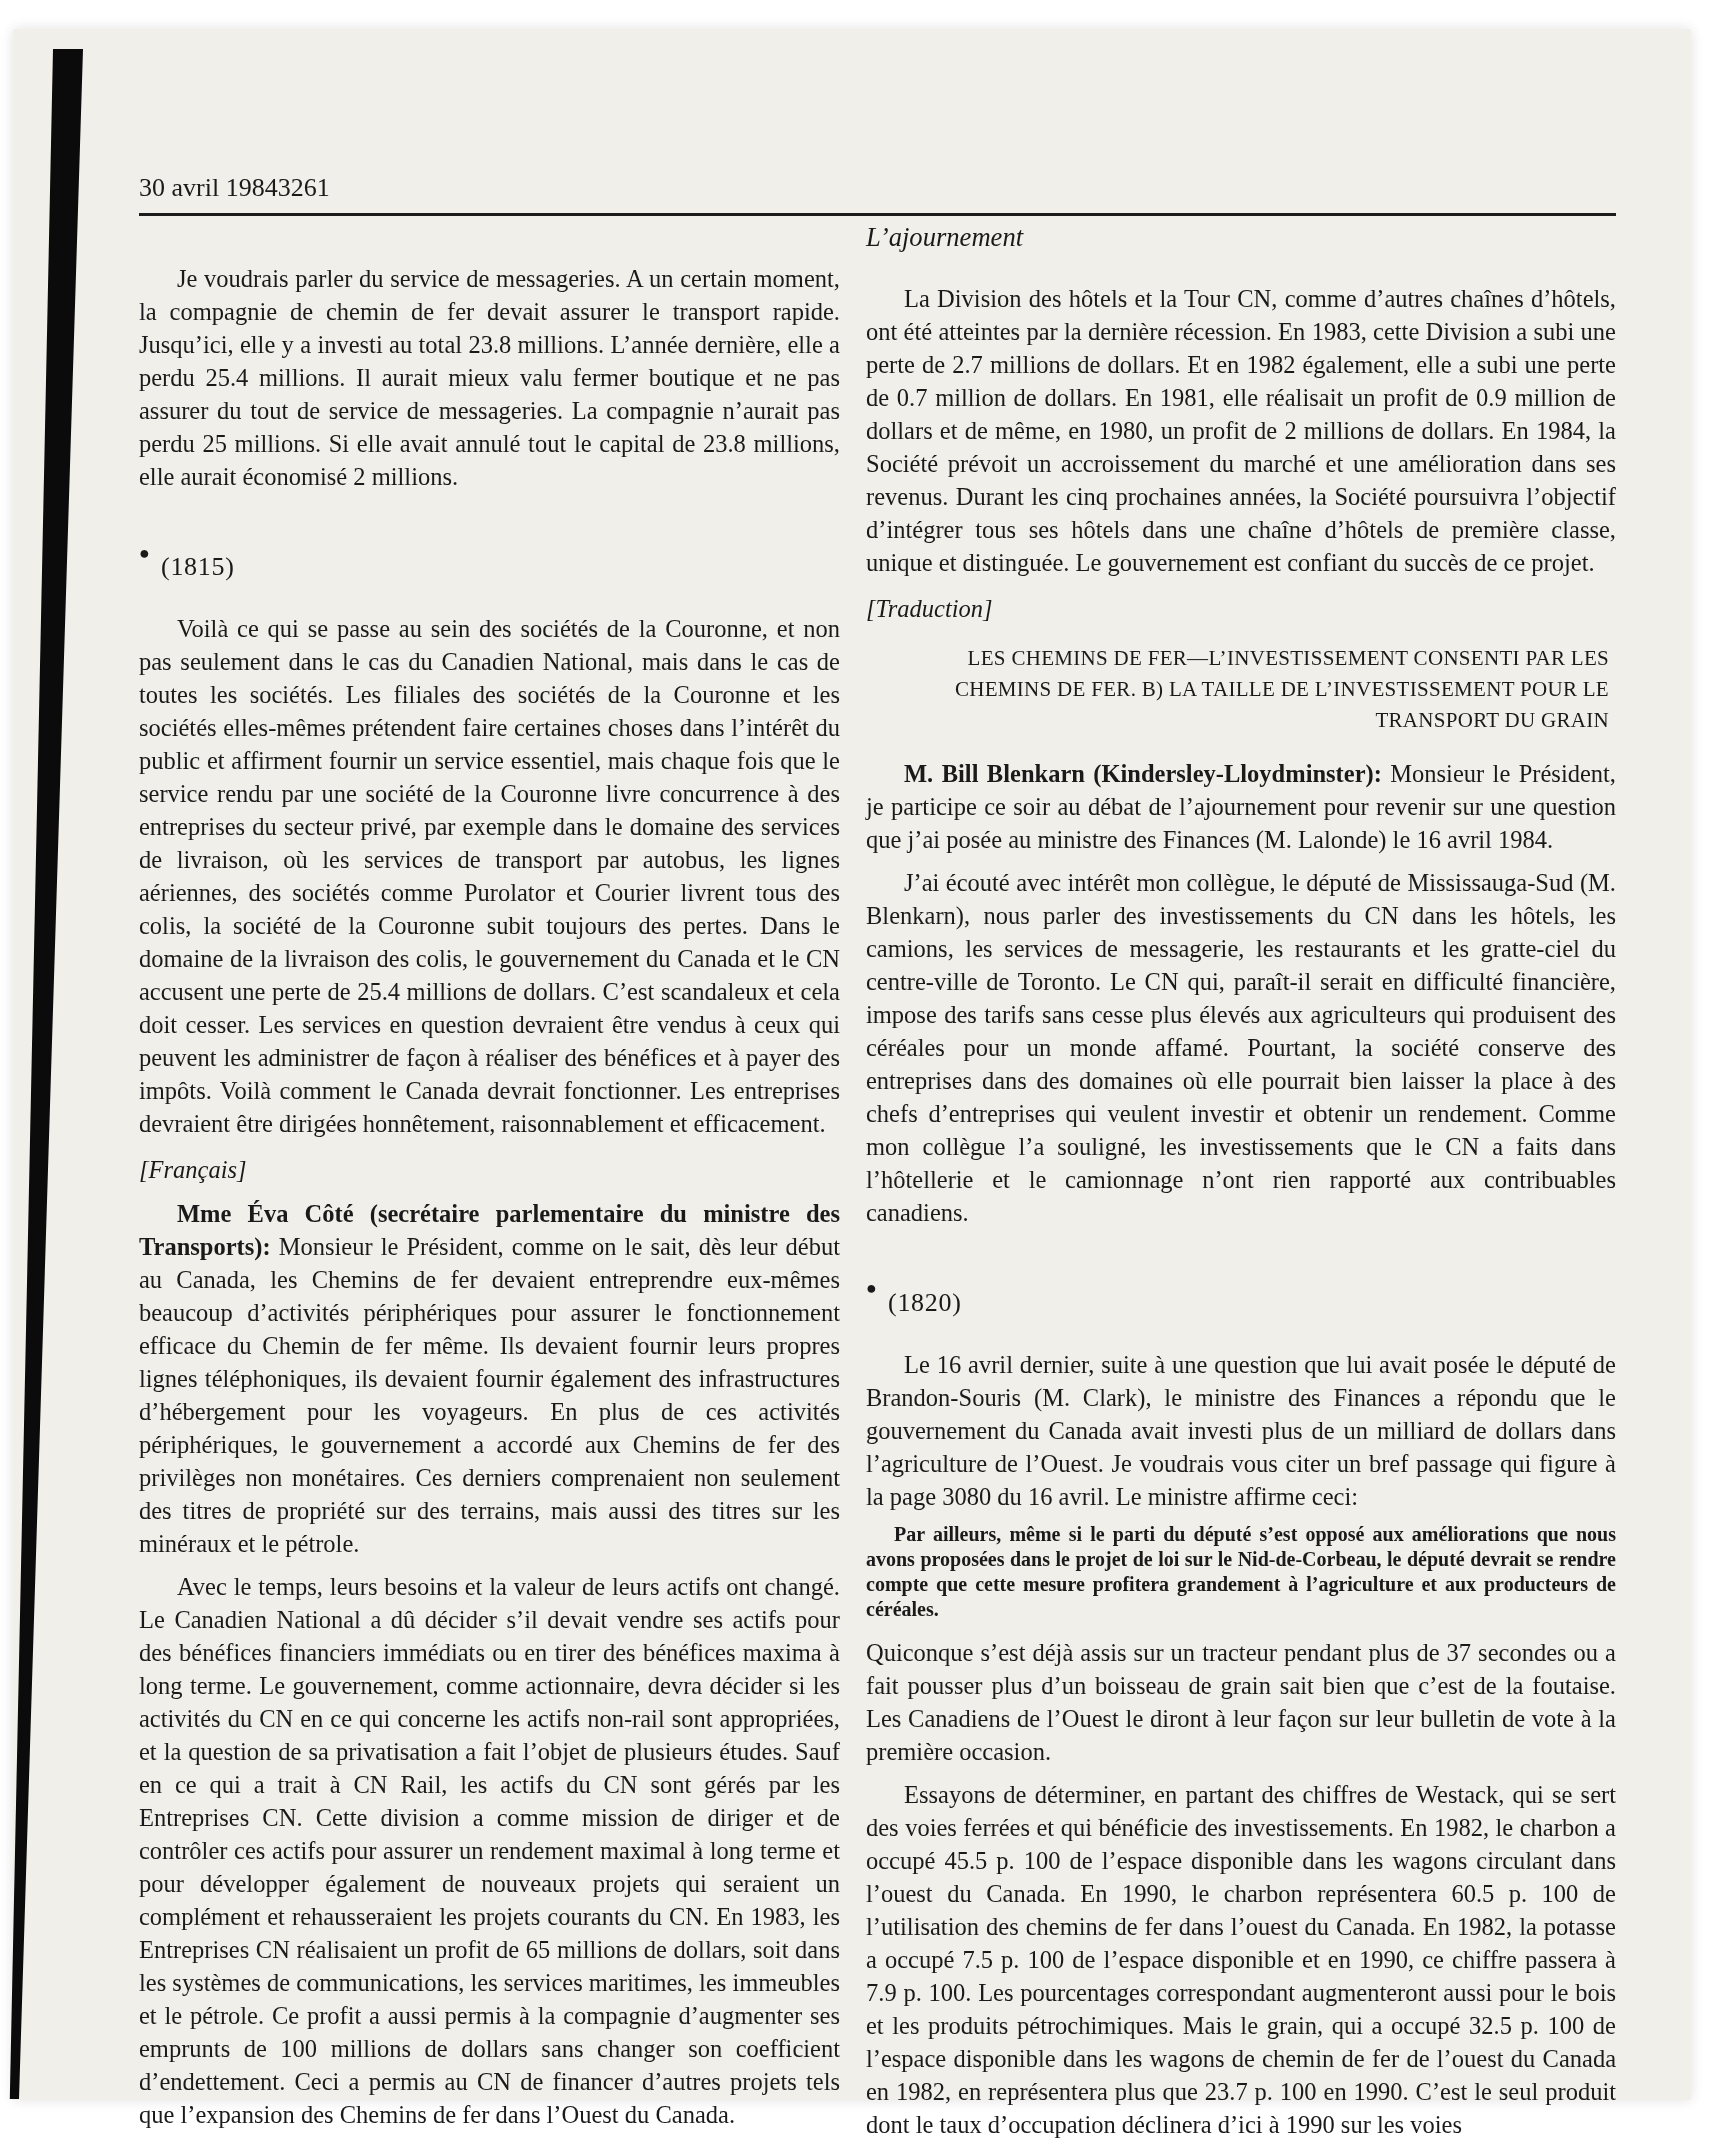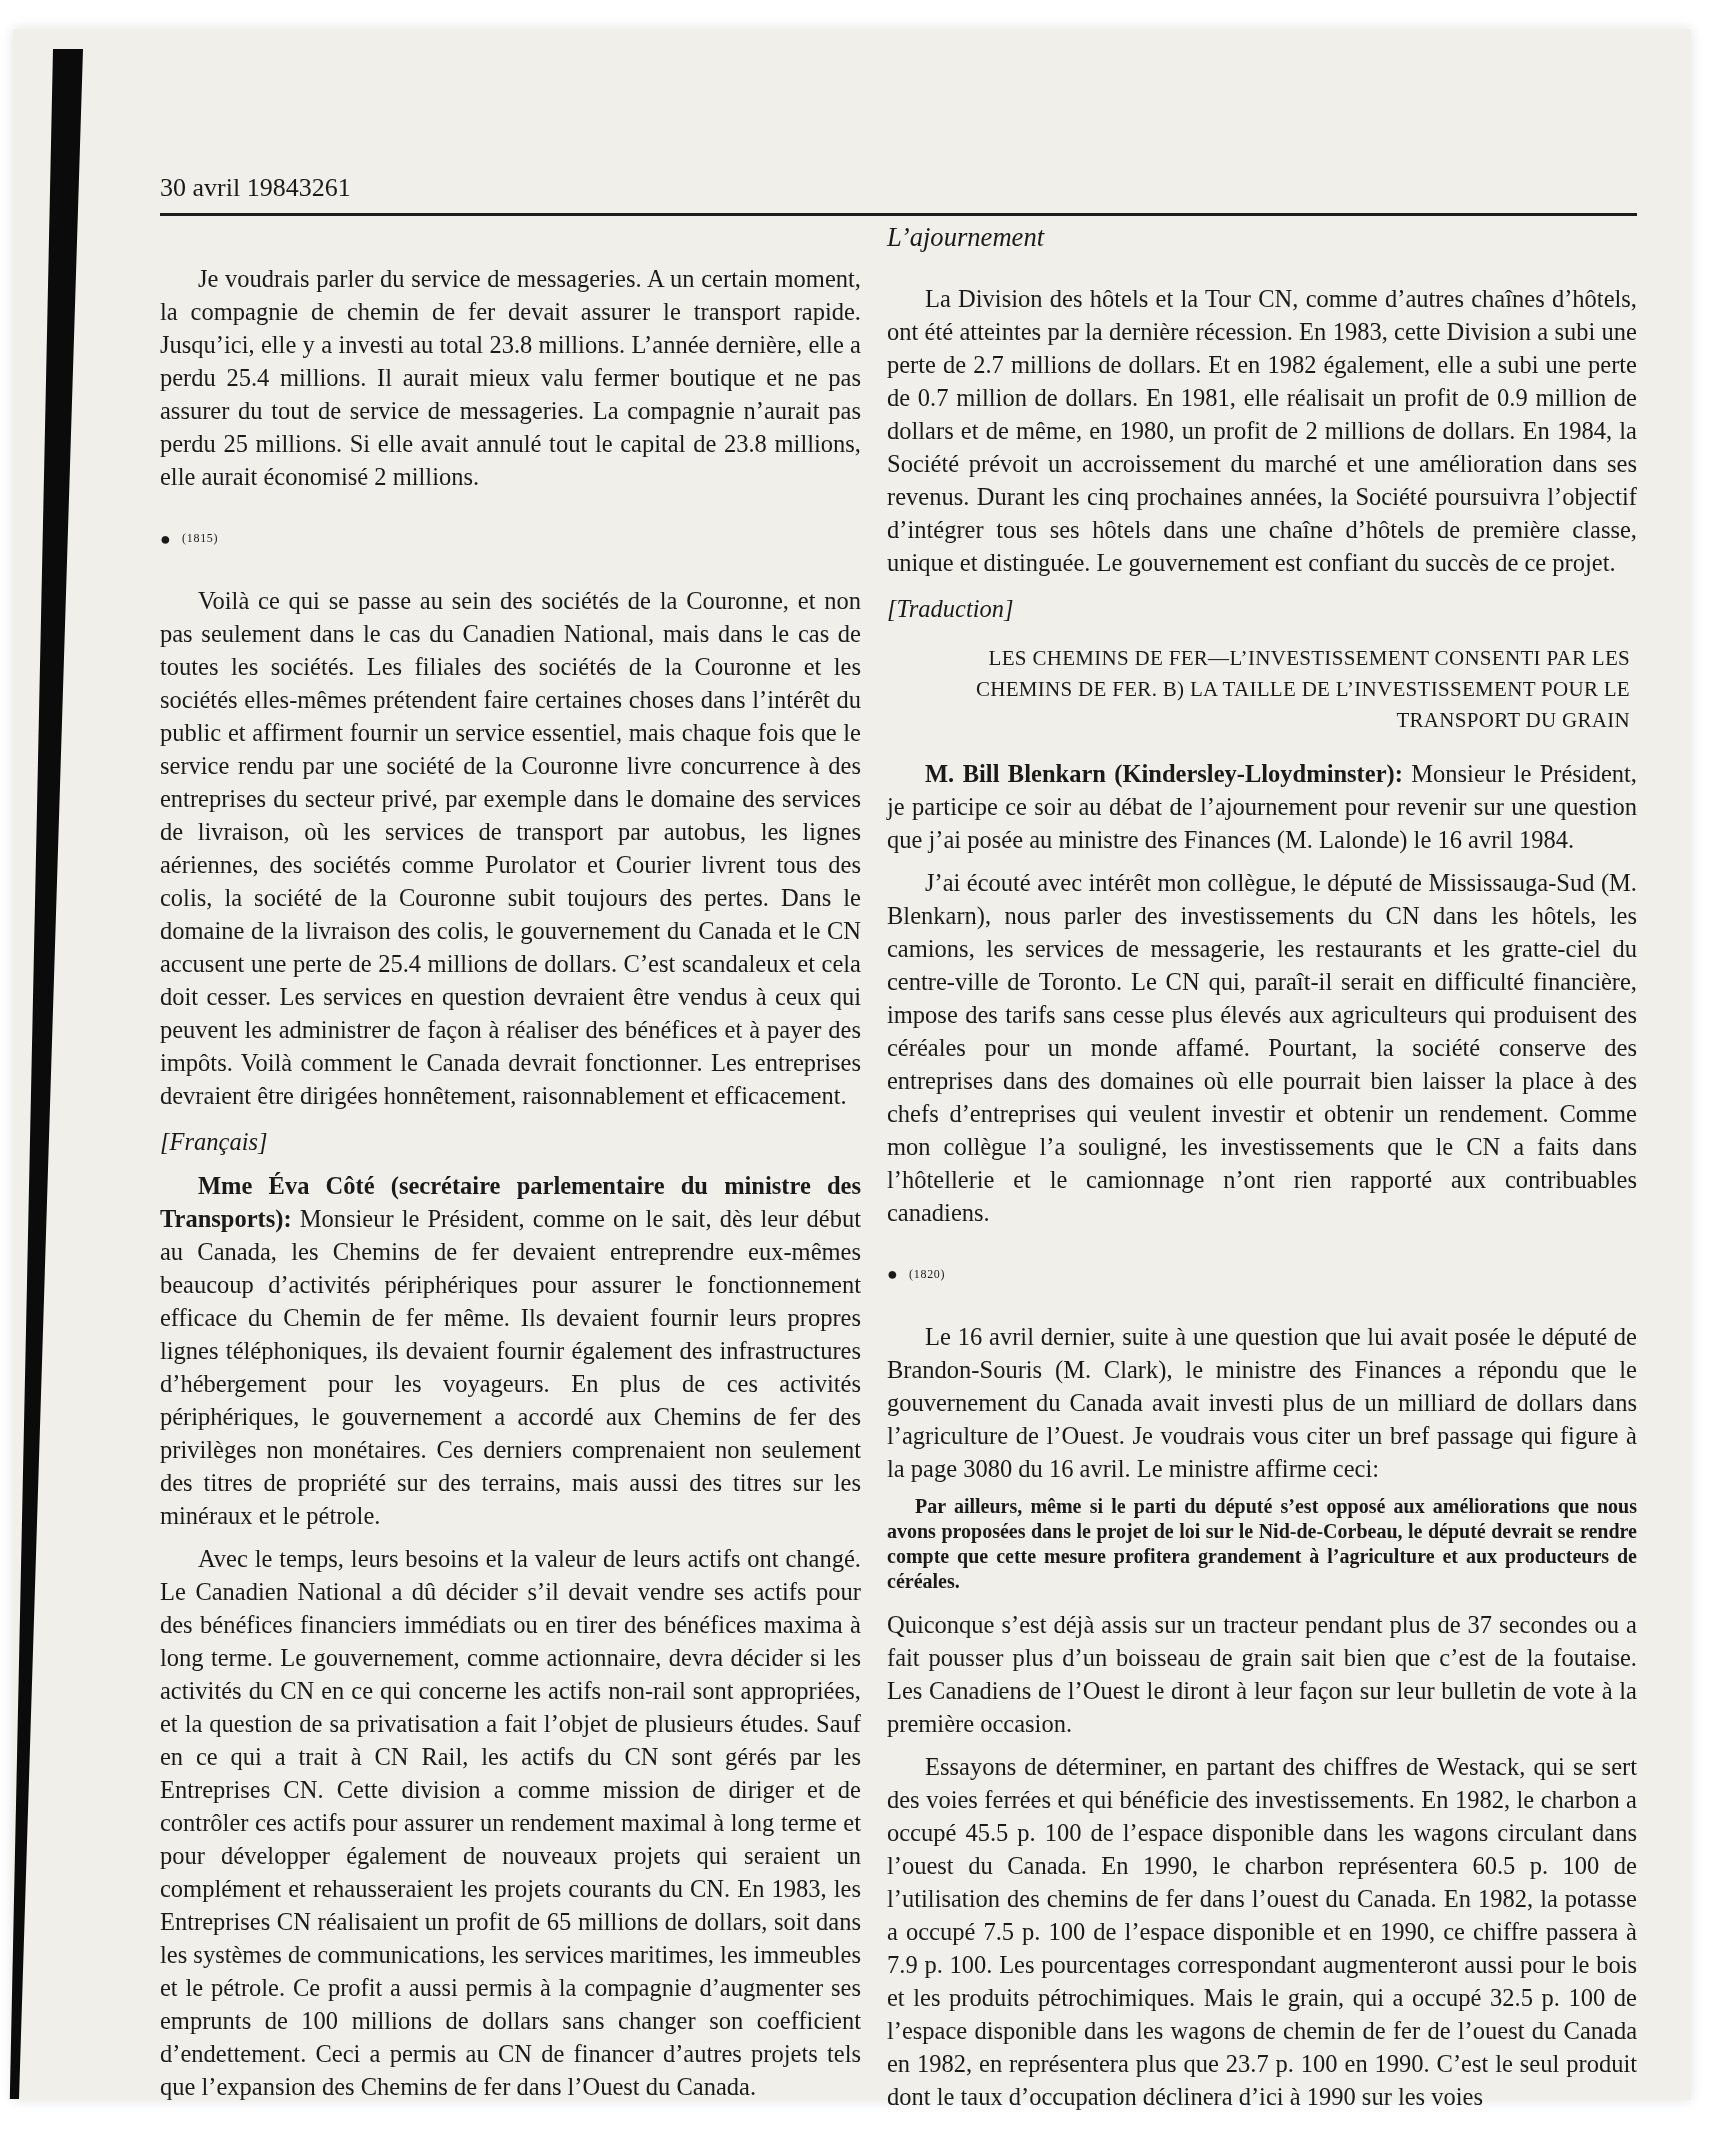--- a/index.html
+++ b/index.html
@@ -14,42 +14,42 @@
   .paper{
     position:absolute;left:12.6px;top:29px;width:1678px;height:2071px;
     background:#f1efe9;
     box-shadow:0 0 12.6px rgba(0,0,0,0.12);
   }
   .binding-bar{
     position:absolute;left:0;top:0;width:98px;height:2105px;
     background:#0b0b0b;
     clip-path:polygon(53px 49px,83px 49px,19px 2099px,9.8px 2099px);
   }
-  .content{position:absolute;left:160px;top:173px;width:1477px;}
+  .content{position:absolute;left:139px;top:173px;width:1477px;}
   .header-row{display:flex;align-items:baseline;}
   .header-date{font-size:26px;white-space:nowrap;}
   .header-title{flex:1;text-align:center;font-size:29px;letter-spacing:1.4px;white-space:nowrap;}
   .header-page{font-size:26px;white-space:nowrap;}
   .header-rule{margin-top:9.8px;height:2.8px;background:#1c1c1c;}
   .columns{display:flex;gap:26px;margin-top:5.6px;}
   .col{font-size:24.5px;line-height:33px;text-align:justify;}
   .col-left{width:701px;padding-top:41px;}
   .col-right{width:750px;}
   p.para{margin:0 0 9.8px 0;text-indent:38px;}
   p.para.no-indent{text-indent:0;}
   p.tag{margin:12.6px 0 11.2px 0;font-style:italic;text-indent:0;}
   .running-head{font-style:italic;font-size:26.6px;margin:0 0 28px 0;font-weight:normal;}
   .section-heading{
     font-weight:normal;text-align:right;
     font-size:21px;line-height:31px;letter-spacing:0.3px;
     margin:18px 7px 21px 7px;text-indent:0;
   }
   .marker{display:flex;align-items:center;gap:11.2px;margin:29px 0 29px 0;text-align:left;}
   .marker .bullet{font-size:18px;line-height:1;}
-  .marker .time{font-size:12px;letter-spacing:0.7px;}
+  .marker .time{font-size:26px;letter-spacing:0.7px;margin-top:28px;}
   blockquote.quote{
     margin:4.2px 0 14px 0;
     font-size:20px;line-height:25px;text-align:justify;text-indent:28px;font-weight:bold;
   }
   b.speaker{font-weight:bold;}
 </style>
 </head>
 <body>
 
 <div class="page">

